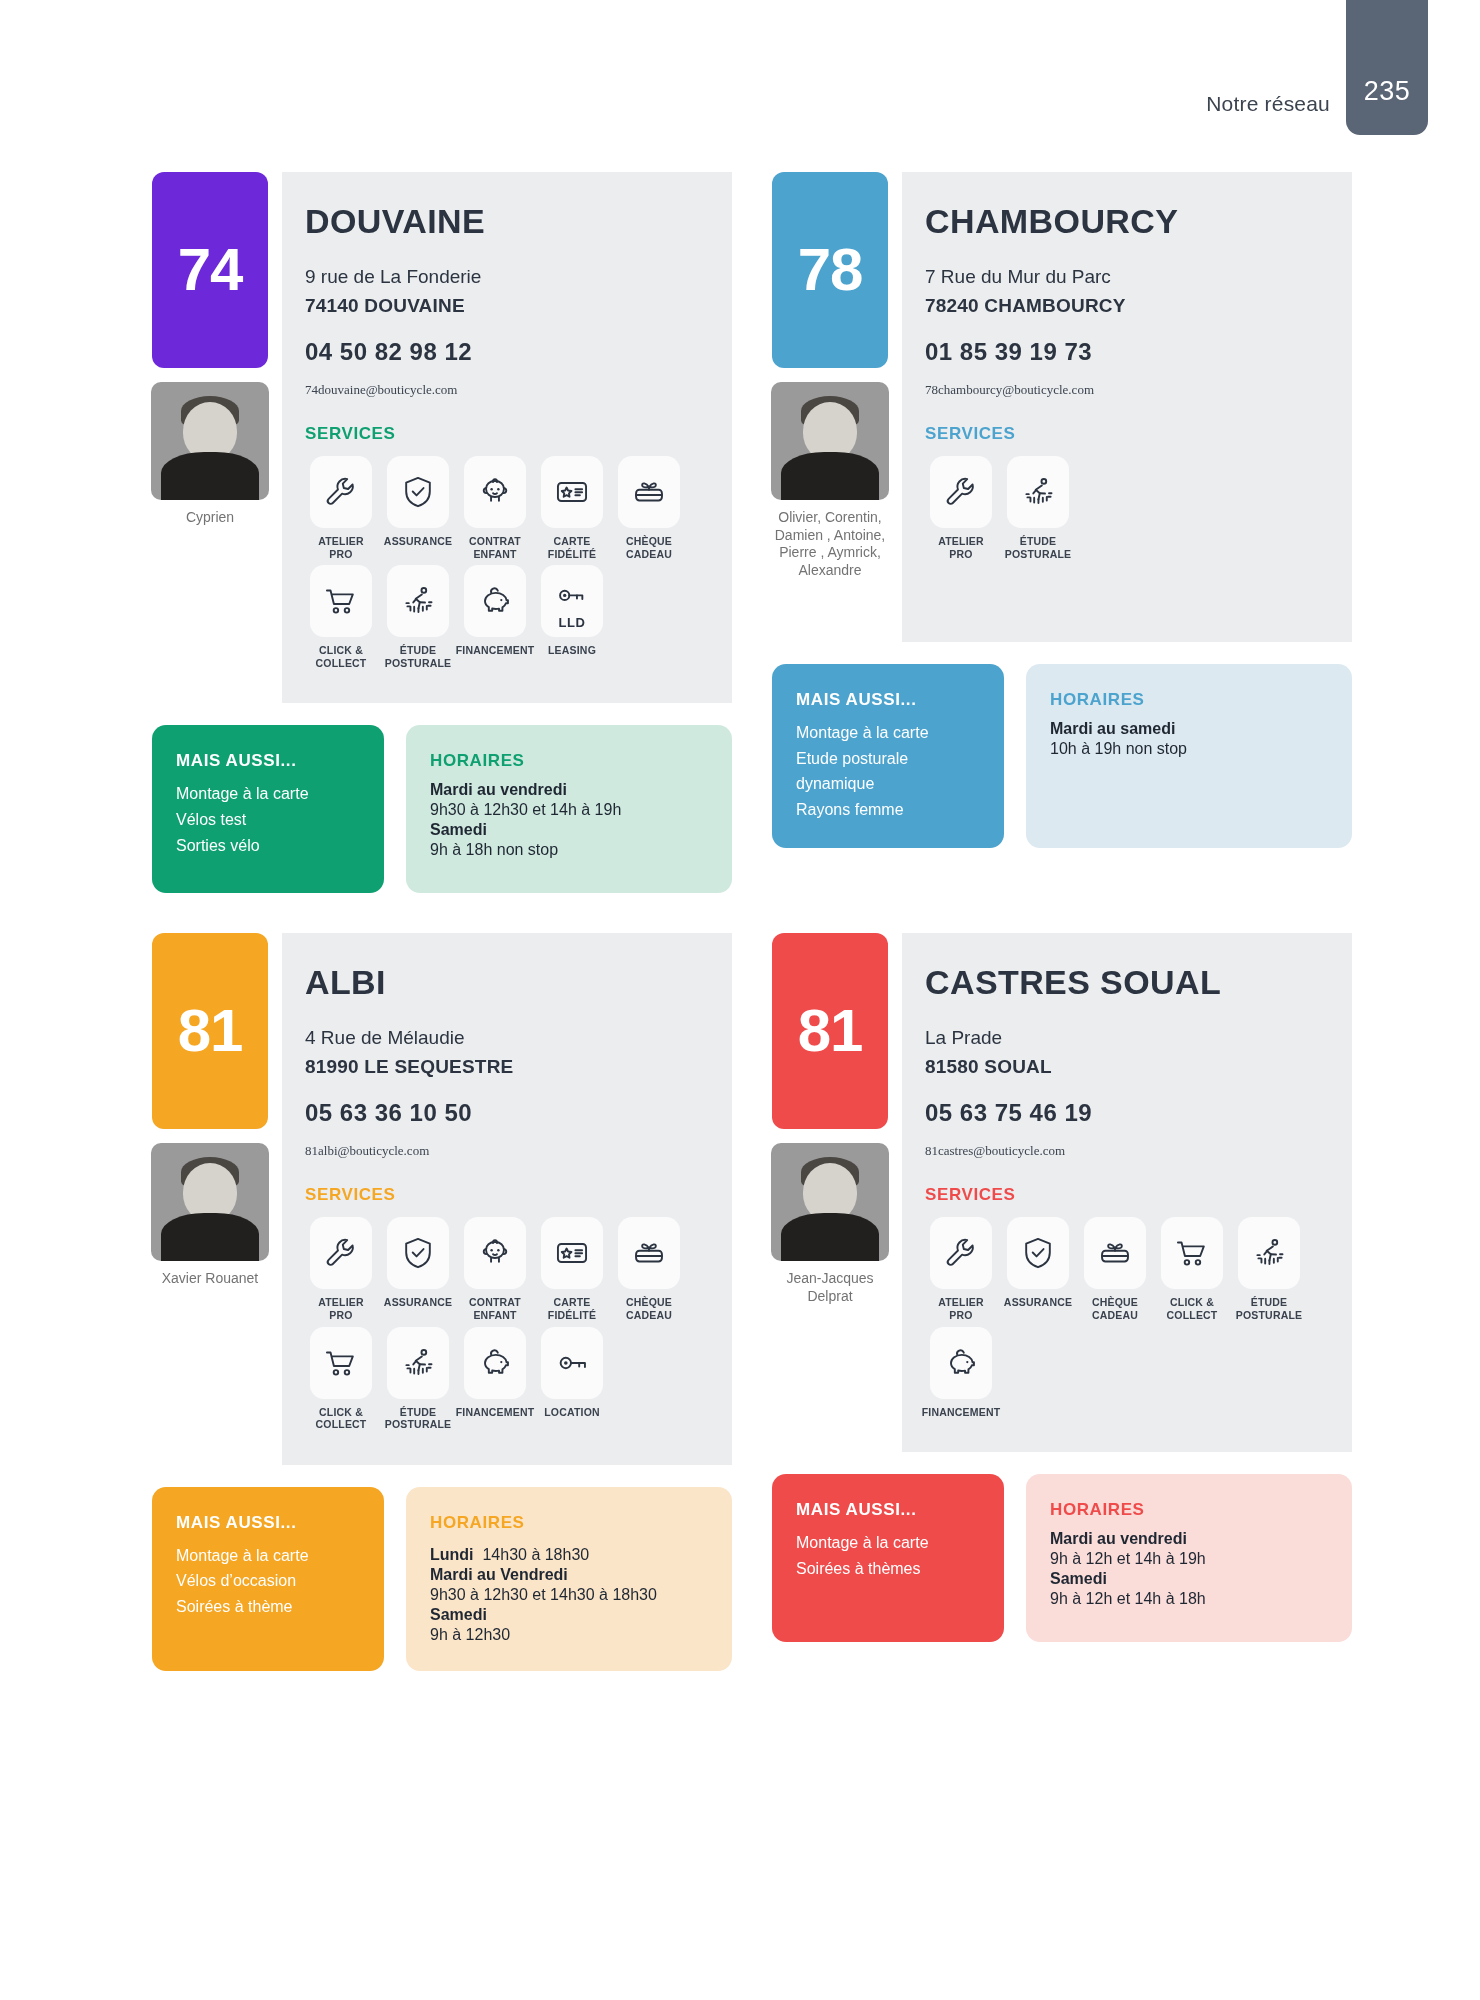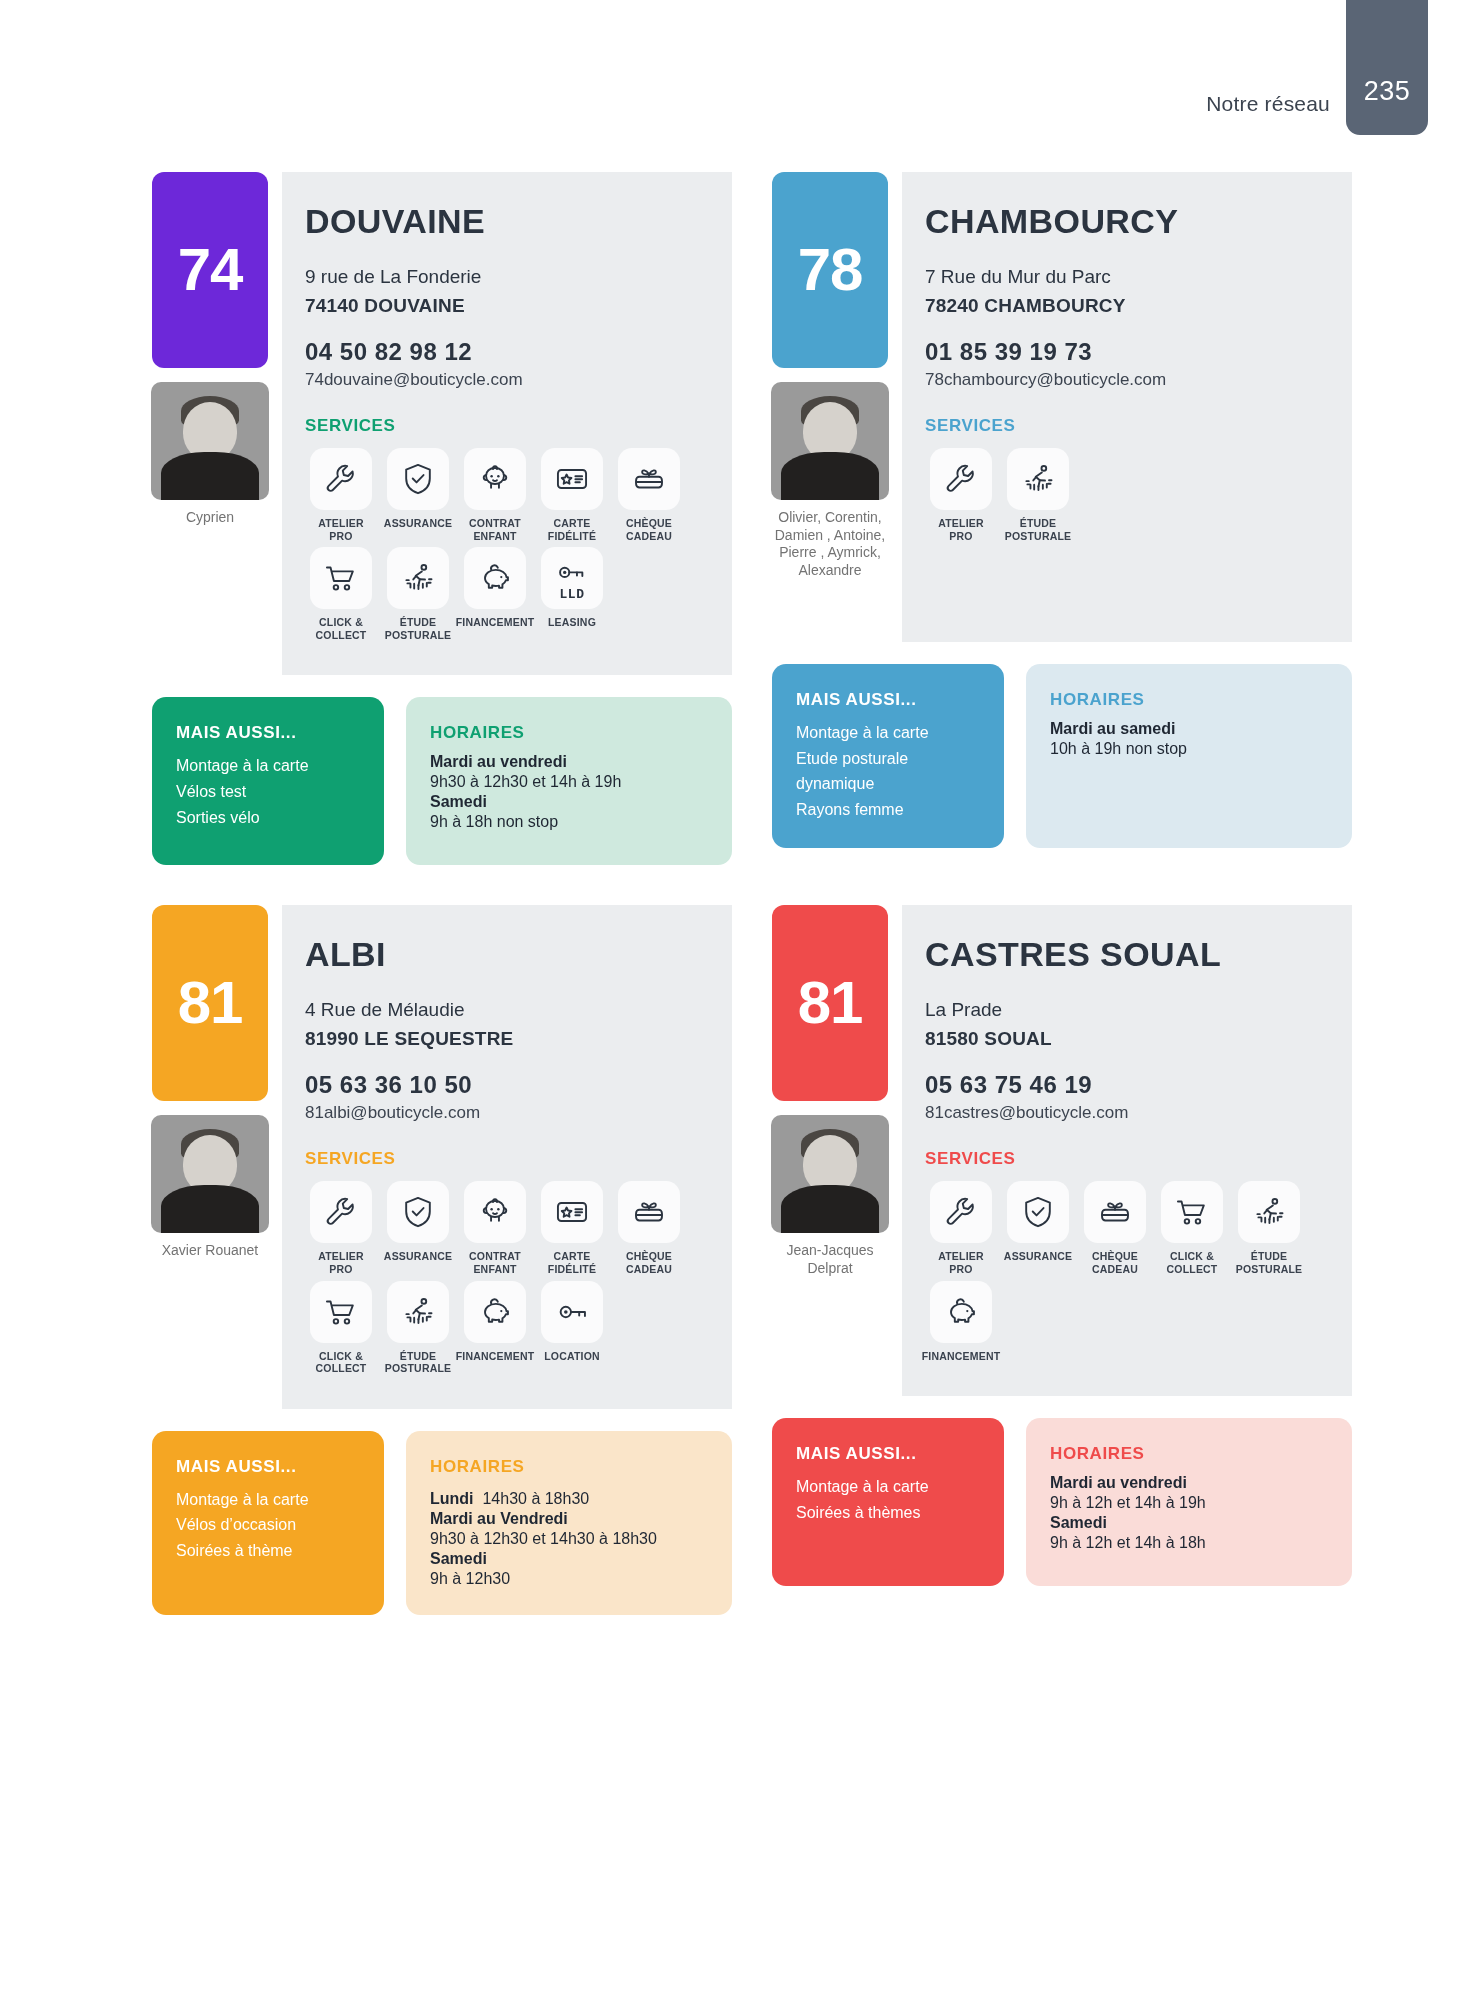--- a/index.html
+++ b/index.html
@@ -160,23 +160,24 @@
   }
   .store-city { font-weight: bold; letter-spacing: 0.2px; }
   .store-phone {
     font-size: 24px;
     font-weight: bold;
     margin-top: 18px;
     letter-spacing: 0.5px;
     color: #2b3440;
   }
   .store-email {
-    font-size: 17px;
-    margin-top: 4px;
+    font-size: 13px;
+    margin-top: 16px;
     color: #3c4450;
+    font-family: Liberation Serif, serif;
   }
 
   .services-title {
     margin-top: 26px;
     font-size: 17px;
     font-weight: bold;
     letter-spacing: 0.6px;
   }
 
   .service-grid {
@@ -186,28 +187,27 @@
     gap: 5px;
   }
   .service-item {
     width: 72px;
     display: flex;
     flex-direction: column;
     align-items: center;
   }
   .service-tile {
     width: 62px;
-    height: 62px;
+    height: 72px;
     background: #fbfbfc;
     border-radius: 14px;
     display: flex;
     align-items: center;
     justify-content: center;
     position: relative;
-    font-family: Liberation Mono, monospace;
   }
   .service-tile svg { width: 36px; height: 36px; }
   .service-label {
     margin-top: 7px;
     font-size: 10.5px;
     font-weight: bold;
     letter-spacing: 0.2px;
     text-align: center;
     line-height: 1.2;
     color: #3a424e;

